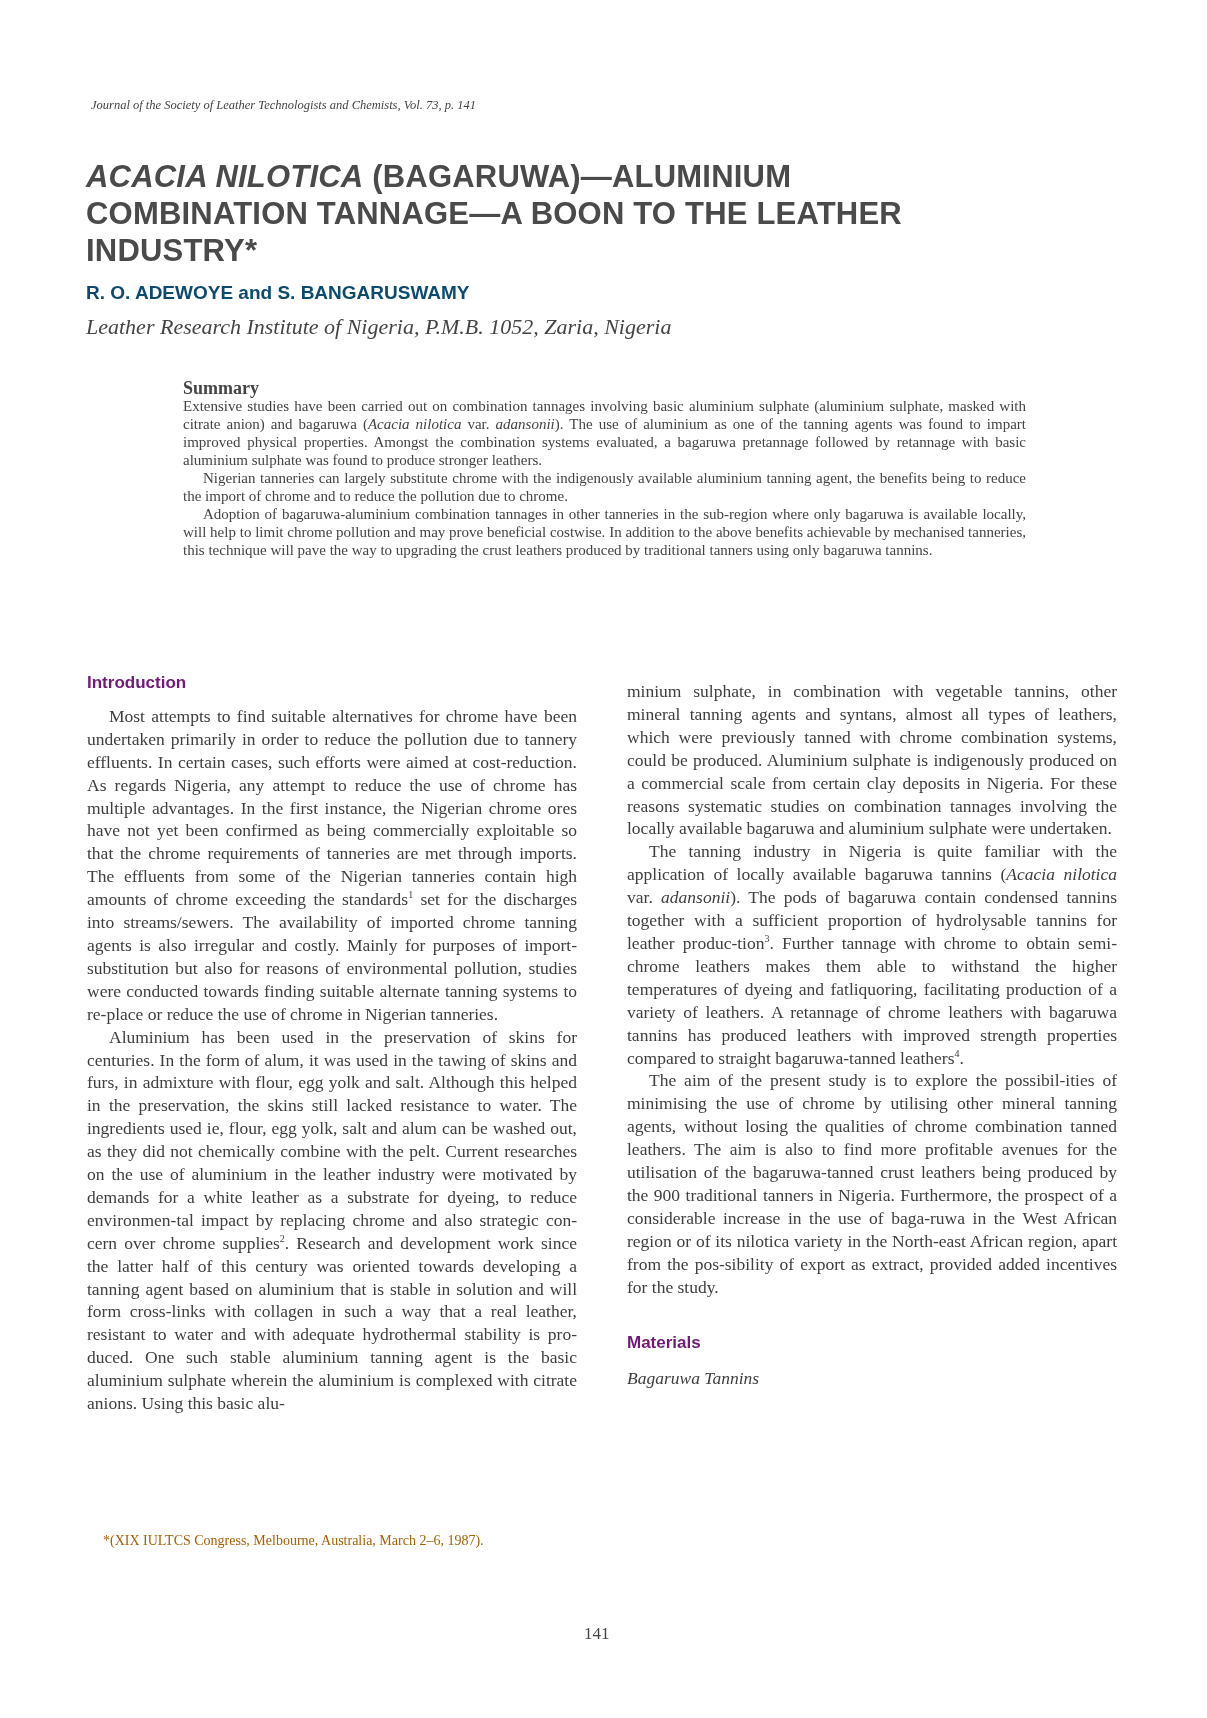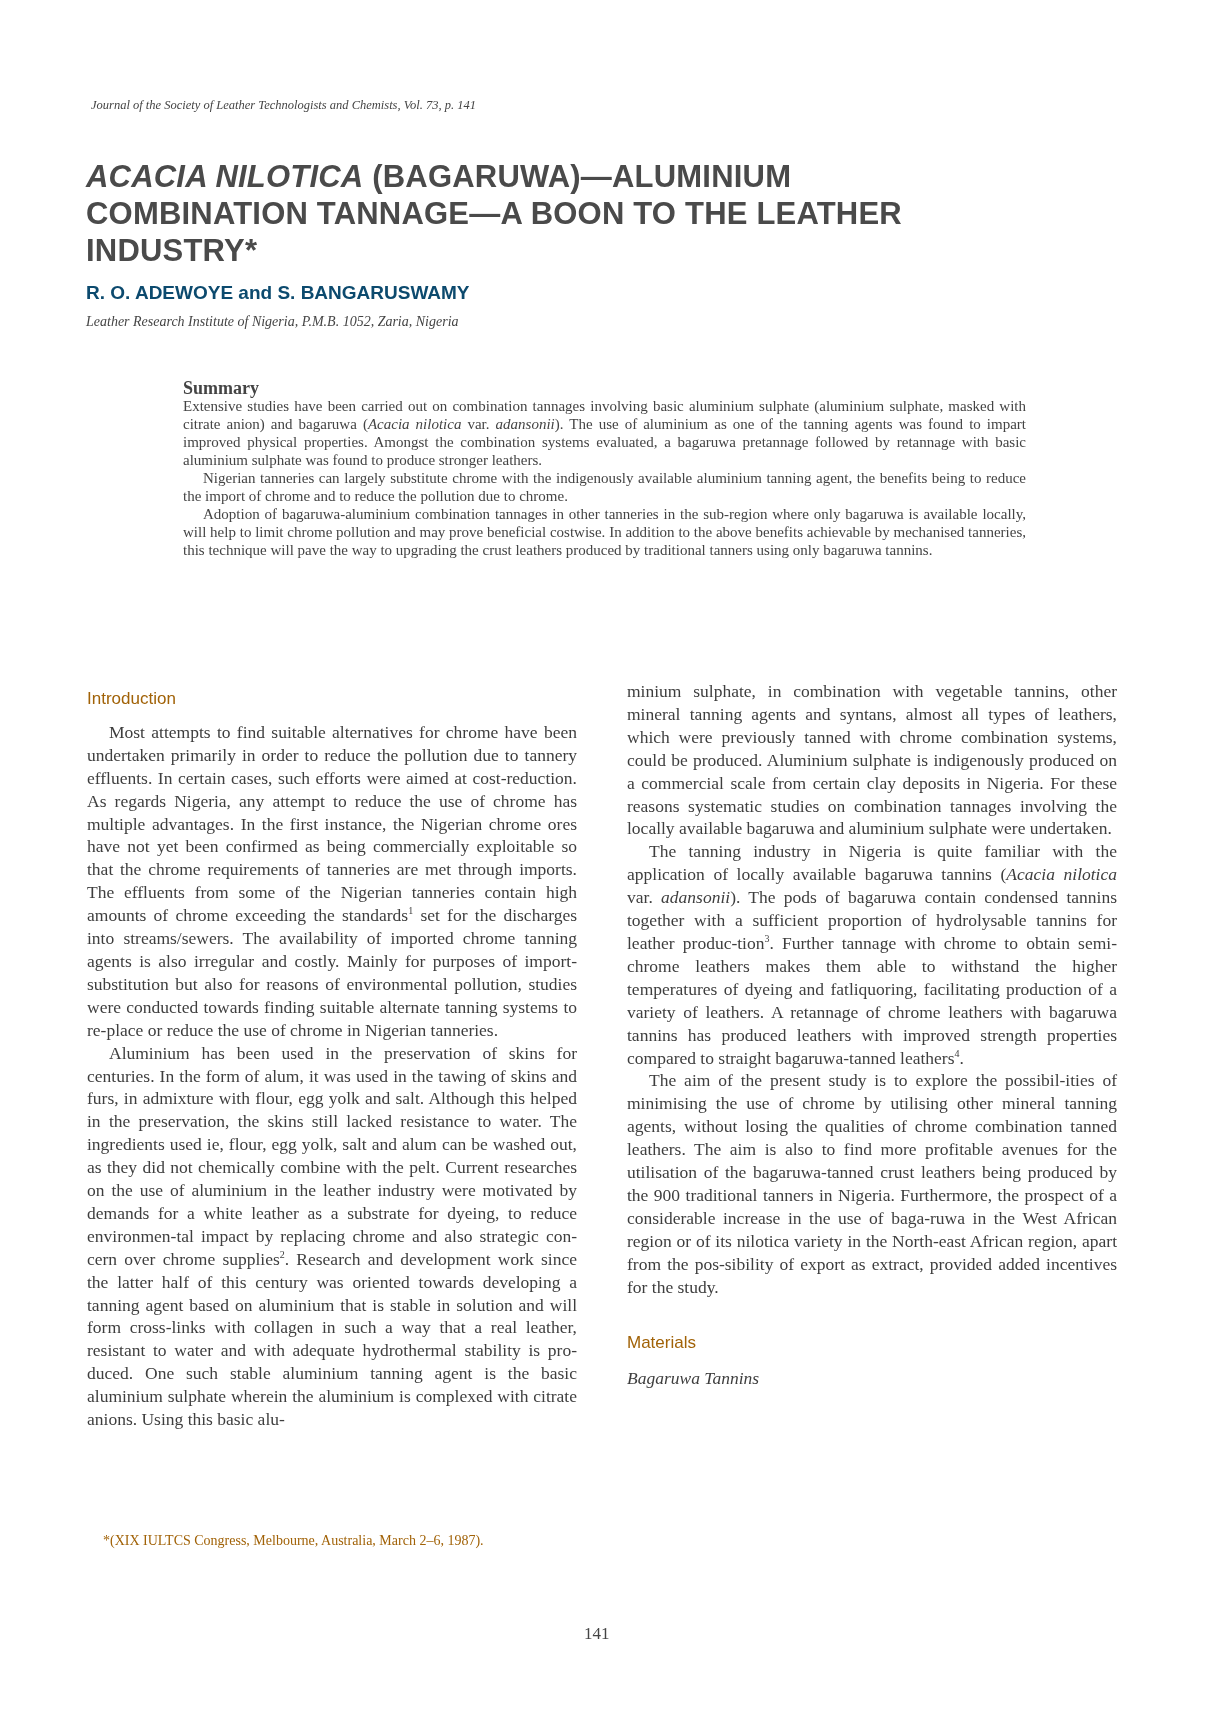--- a/index.html
+++ b/index.html
@@ -19,40 +19,40 @@
     margin: 0; letter-spacing: 0.2px;
   }
   .title i { font-style: italic; }
   .authors {
     position: absolute; left: 86px; top: 282px;
     font-family: "Liberation Sans", "DejaVu Sans", sans-serif;
     font-weight: bold; font-size: 19px; color: #0c4a6e;
   }
   .affiliation {
     position: absolute; left: 86px; top: 314px;
-    font-style: italic; font-size: 14px; color: #444;
+    font-style: italic; font-size: 22px; color: #444;
   }
   .summary {
     position: absolute; left: 183px; top: 379px; width: 843px;
     font-size: 15px; line-height: 18px; text-align: justify; color: #444;
   }
   .summary .sum-title { font-weight: bold; font-size: 18px; }
   .summary p { margin: 0; text-indent: 20px; }
   .summary p.first { text-indent: 0; }
   .col {
     position: absolute; width: 490px;
     font-size: 17.5px; line-height: 22.9px; text-align: justify; color: #3e3e3e;
   }
   .col-left { left: 87px; top: 672px; }
   .col-right { left: 627px; top: 680px; }
   .col p { margin: 0; text-indent: 22px; }
   .col p.noindent { text-indent: 0; }
   .section-head {
     font-family: "Liberation Sans", "DejaVu Sans", sans-serif;
-    font-weight: normal; font-size: 17px; color: #a16207; margin: 16px 0 10px 0;
+    font-weight: bold; font-size: 17px; color: #701a75; margin: 0 0 10px 0;
   }
   .subhead { font-style: italic; margin: 0; }
   .footnote {
     position: absolute; left: 87px; top: 1532px; width: 490px;
     font-size: 14px; line-height: 17px; text-align: justify; color: #a16207;
     text-indent: 16px;
   }
   .page-number {
     position: absolute; left: 584px; top: 1624px;
     font-size: 17px; color: #444;

